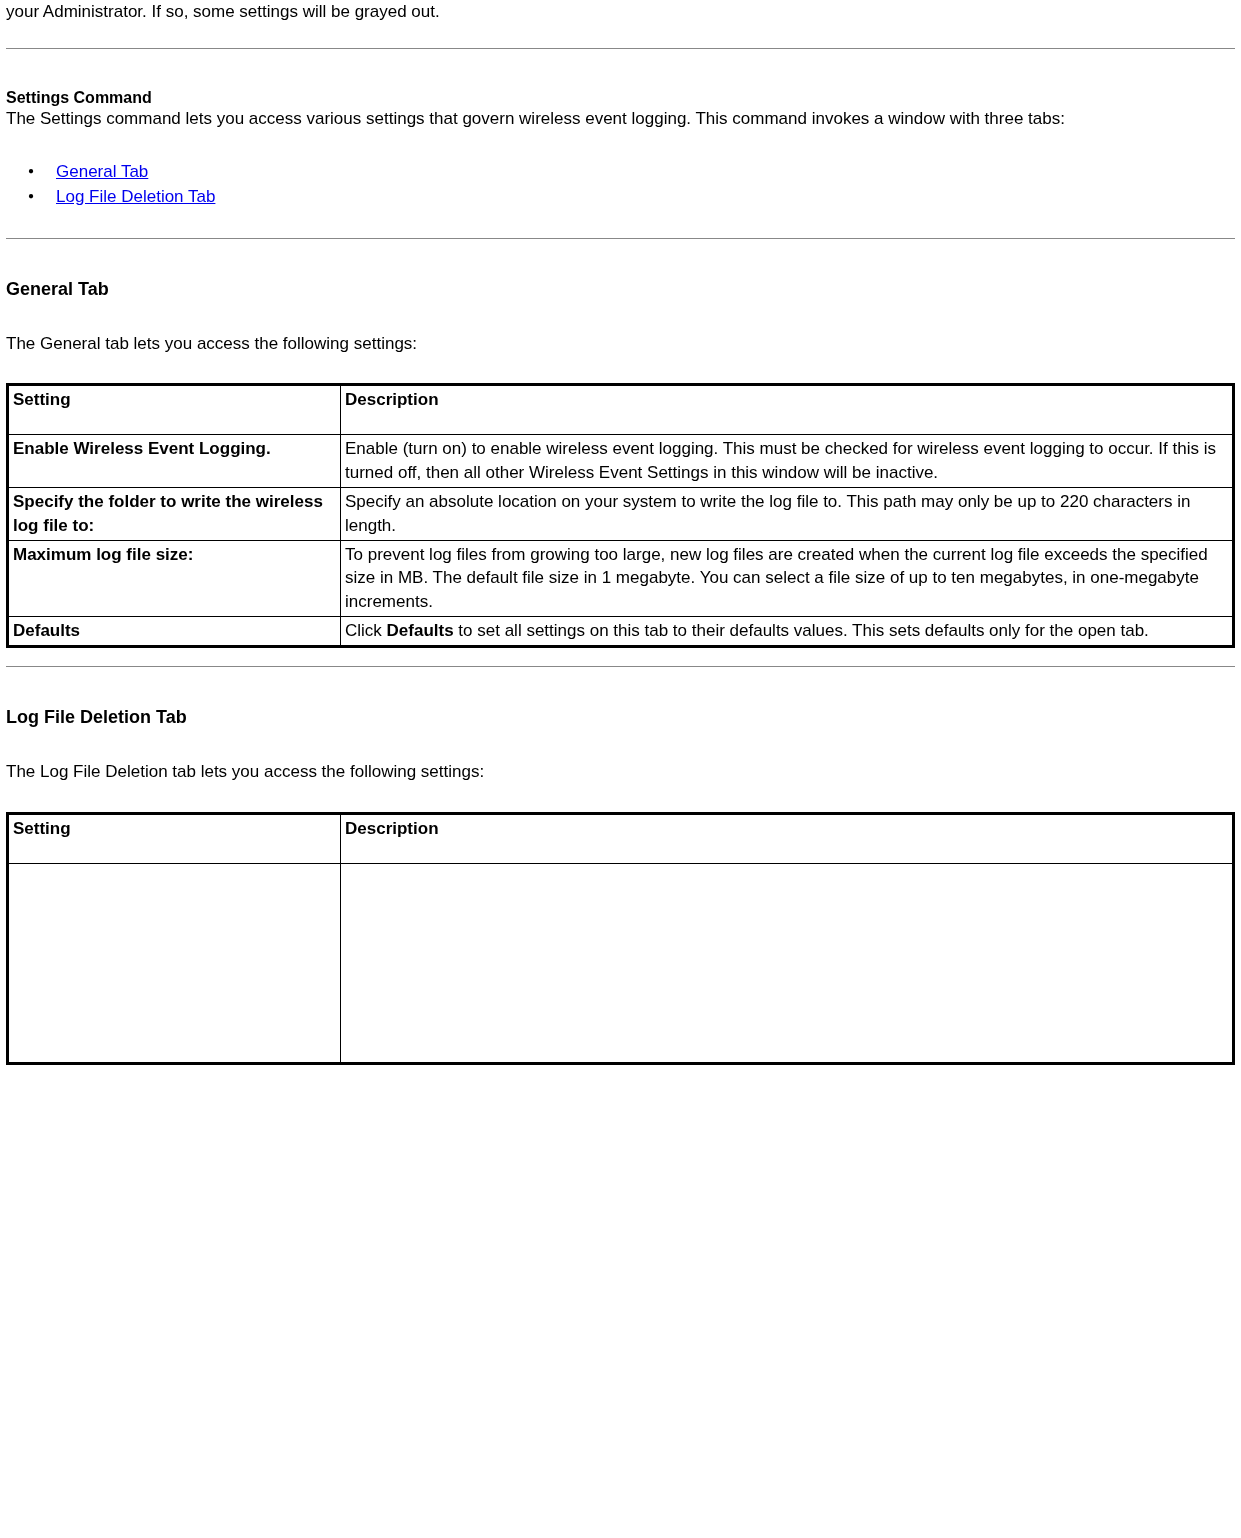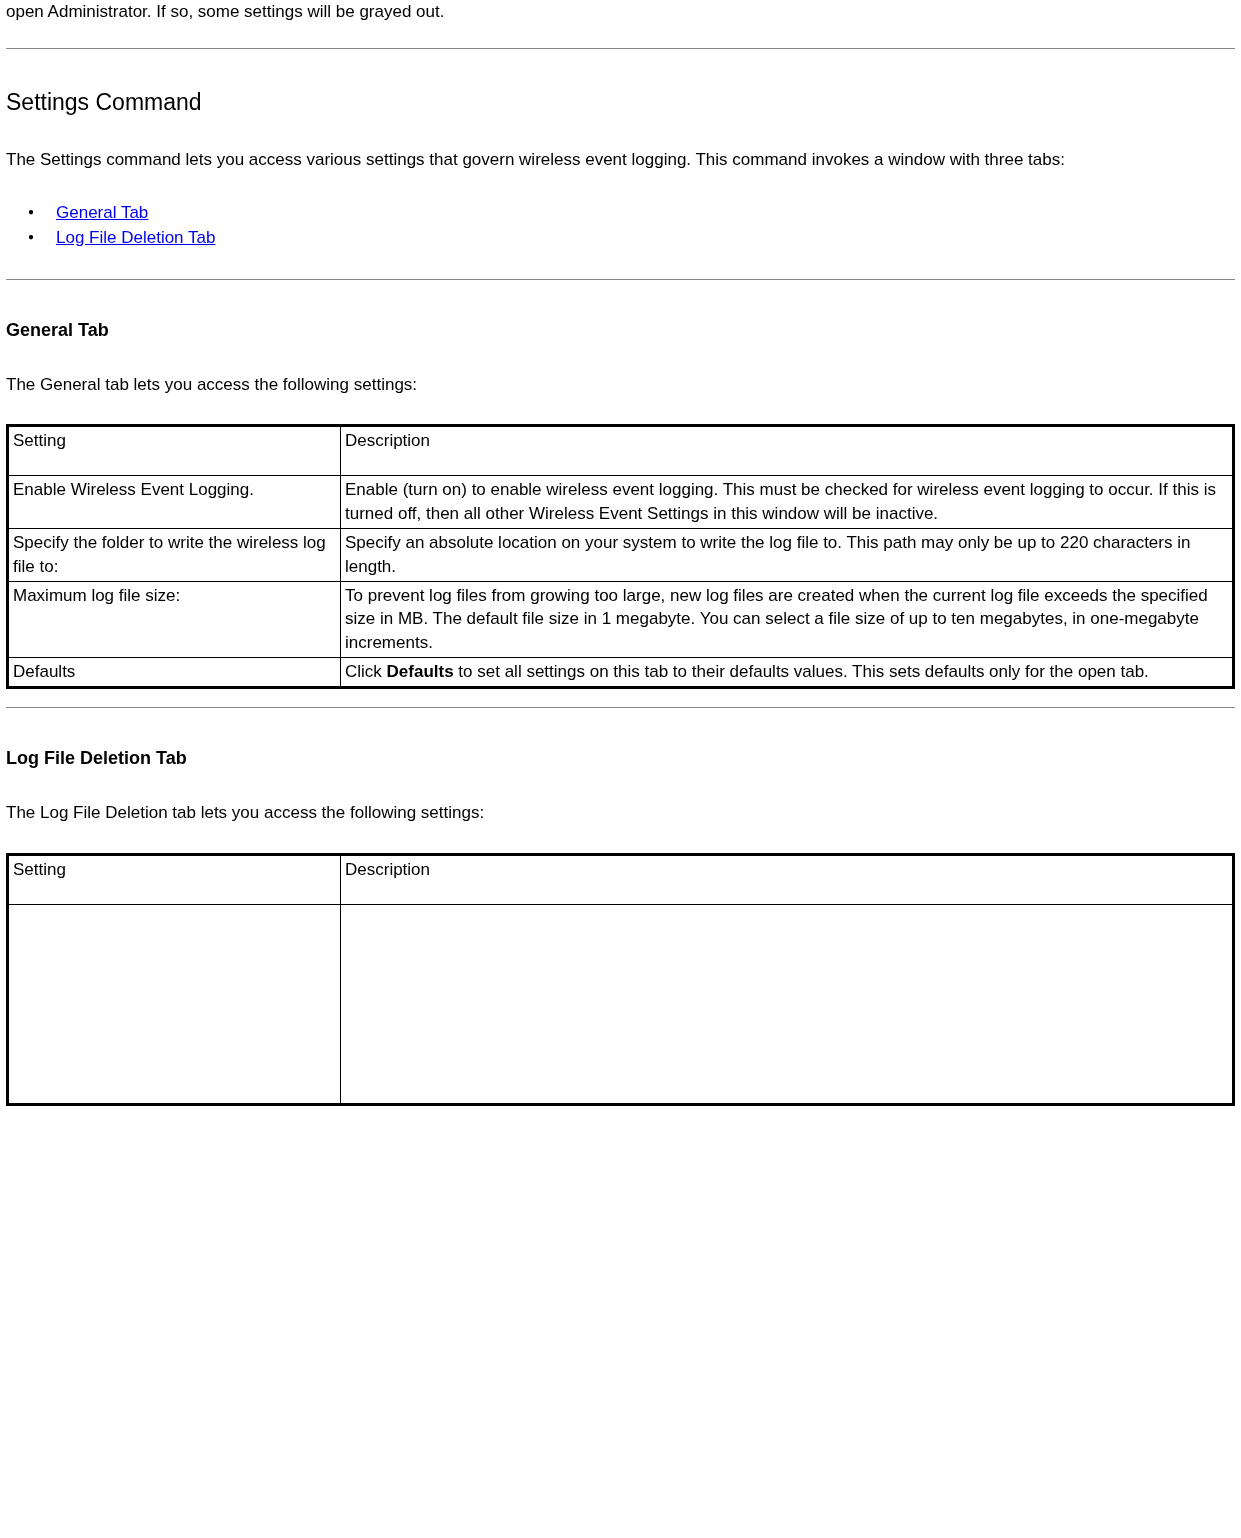--- a/index.html
+++ b/index.html
@@ -19,23 +19,22 @@
     }
     hr {
       border: none;
       border-top: 1px solid #888;
       margin: 24px 0 40px 0;
     }
     hr.thin {
       margin: 20px 0 40px 0;
     }
     h2 {
-      font-size: 23px;
-      font-weight: normal;
-      margin-bottom: 32px;
+      font-size: 16px;
+      font-weight: bold;
     }
     h3 {
       font-size: 18px;
       font-weight: bold;
       margin-bottom: 32px;
     }
     p {
       margin-bottom: 28px;
       line-height: 1.4;
     }
@@ -66,43 +65,43 @@
       margin-bottom: 18px;
     }
     table th, table td {
       border: 1px solid #000;
       padding: 2px 4px;
       text-align: left;
       vertical-align: top;
       line-height: 1.4;
     }
     table th {
-      font-weight: normal;
+      font-weight: bold;
       background: #fff;
     }
     table .col1 {
       width: 333px;
-      font-weight: normal;
+      font-weight: bold;
       margin-left: 20px;
     }
     table thead th {
       height: 50px;
     }
     .desc-cell b {
       font-weight: bold;
     }
     .spacer-row td {
       height: 200px;
       border-top: 1px solid #000;
     }
   </style>
 </head>
 <body>
 
-<p class="intro-text">open Administrator. If so, some settings will be grayed out.</p>
+<p class="intro-text">your Administrator. If so, some settings will be grayed out.</p>
 
 <hr>
 
 <h2>Settings Command</h2>
 
 <p>The Settings command lets you access various settings that govern wireless event logging. This command invokes a window with three tabs:</p>
 
 <ul>
   <li><a href="#">General Tab </a></li>
   <li><a href="#">Log File Deletion Tab</a></li>

